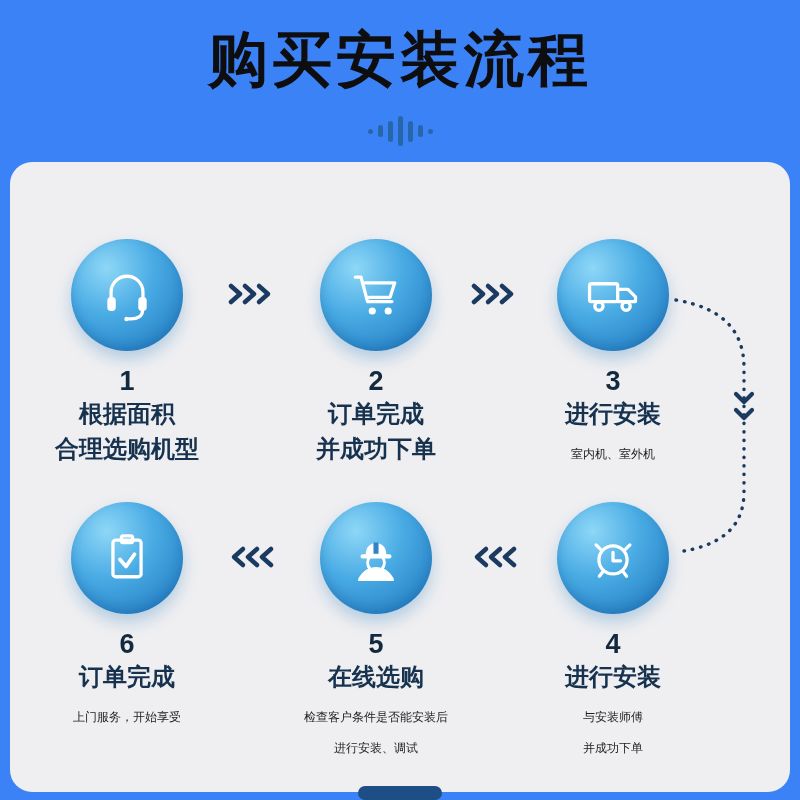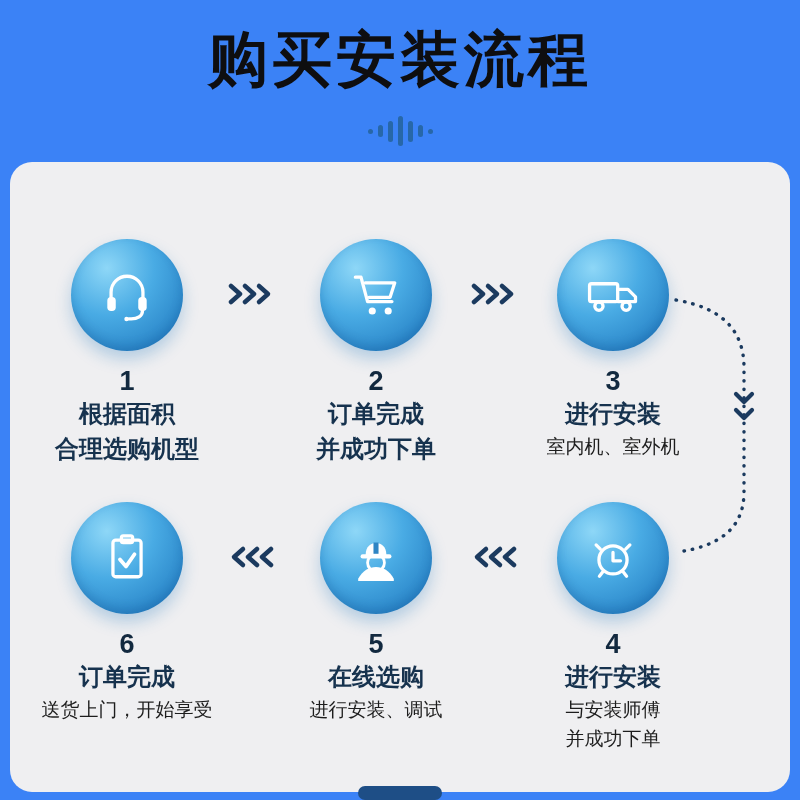--- a/index.html
+++ b/index.html
@@ -39,21 +39,21 @@
   .pos-6 { left:5px;   top:502px; }
   .circle {
     width:112px; height:112px; border-radius:50%;
     background: radial-gradient(circle at 32% 26%, #8ed7f7 0%, #49abe4 42%, #1a72ba 100%);
     box-shadow: 0 8px 16px rgba(26,114,186,.28), inset 0 -5px 10px rgba(10,70,130,.22);
     display:flex; align-items:center; justify-content:center;
   }
   .circle svg { width:60px; height:60px; }
   .num { margin-top:15px; font-size:27px; font-weight:800; color:#12293f; }
   .t { font-size:24px; font-weight:700; color:#16324e; line-height:1.45; }
-  .s { font-size:19px; color:#1d1d1d; line-height:1.55; }
+  .s { font-size:12px; color:#1d1d1d; line-height:1.55;margin-top:13px; }
   .chev {
     position:absolute; width:46px; height:24px;
   }
   .chev polyline { fill:none; stroke:#1b3a5f; stroke-width:4.5; stroke-linecap:round; stroke-linejoin:round; }
   .chev.left { transform:scaleX(-1); }
   .connector { position:absolute; left:0; top:0; pointer-events:none; }
   .connector path { fill:none; stroke:#1b3a5f; stroke-width:3.4; stroke-linecap:round; stroke-dasharray:0.5 8; }
   .connector polyline { fill:none; stroke:#1b3a5f; stroke-width:4.2; stroke-linecap:round; stroke-linejoin:round; }
   .bottom-pill {
     position:absolute; left:358px; top:786px; width:84px; height:14px;
@@ -159,35 +159,36 @@
         <circle cx="32" cy="37" r="9" stroke-width="3"></circle>
         <path d="M21 28 c0 -7.5 5 -12 11 -12 s11 4.5 11 12 v2 h-22 z" fill="#ffffff" stroke="none"></path>
         <rect x="29.3" y="15.5" width="5.4" height="12" fill="#2f85c4" stroke="none"></rect>
         <rect x="15.5" y="28" width="33" height="4.6" rx="2.3" fill="#ffffff" stroke="none"></rect>
         <path d="M13 54 c4.5 -8.5 12 -12.5 19 -12.5 s14.5 4 19 12.5 v2.5 h-38 z" fill="#ffffff" stroke="none"></path>
       </svg>
     </div>
     <div class="num">5</div>
     <div class="t">在线选购</div>
     <div class="t"></div>
+    <div class="s">检查客户条件是否能安装后</div>
     <div class="s">进行安装、调试</div>
   </div>
 
   <div class="step pos-6">
     <div class="circle">
       <svg viewBox="0 0 64 64" class="ic">
         <rect x="17" y="13" width="30" height="39" rx="3"></rect>
         <rect x="26" y="8.5" width="12" height="7" rx="2"></rect>
         <path d="M24.5 33.5 l6.5 7.5 l9 -13" stroke-width="4"></path>
       </svg>
     </div>
     <div class="num">6</div>
     <div class="t">订单完成</div>
     <div class="t"></div>
-    <div class="s">送货上门，开始享受</div>
+    <div class="s">上门服务，开始享受</div>
     <div class="s"></div>
   </div>
 
   <svg class="chev" style="left:228px; top:282px;" viewBox="0 0 46 24">
     <polyline points="3,4 12,12 3,20"></polyline>
       <polyline points="17,4 26,12 17,20"></polyline>
       <polyline points="31,4 40,12 31,20"></polyline>
   </svg>
   <svg class="chev" style="left:471px; top:282px;" viewBox="0 0 46 24">
     <polyline points="3,4 12,12 3,20"></polyline>

